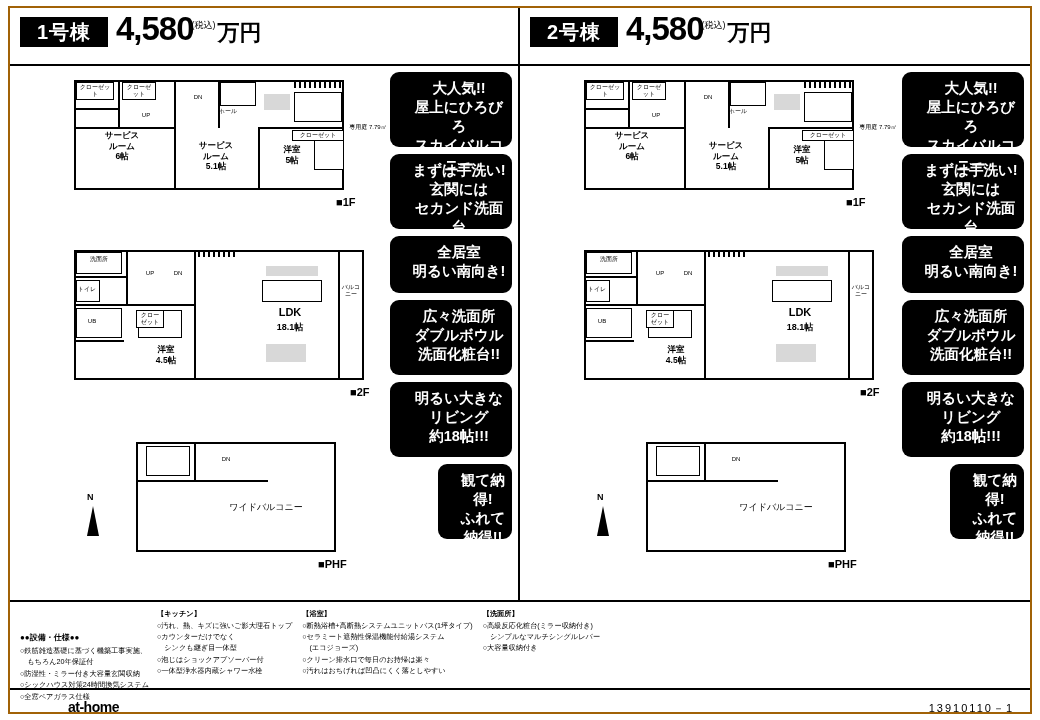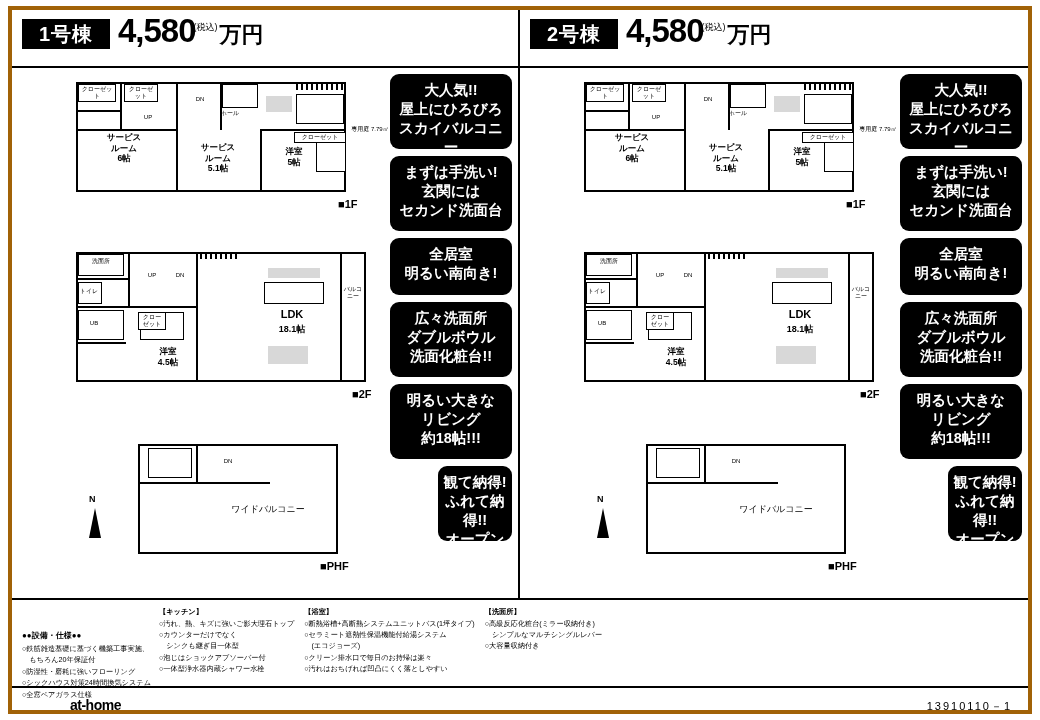--- a/index.html
+++ b/index.html
@@ -4,21 +4,21 @@
 <style>
   html,body{margin:0;padding:0;}
   body{
     width:1040px;height:720px;
     background:#ffffff;
     font-family:"Liberation Sans","DejaVu Sans",sans-serif;
     color:#000;
     overflow:hidden;
   }
   .page{position:relative;width:1040px;height:720px;box-sizing:border-box;padding:6px;}
-  .frame{position:absolute;left:8px;top:6px;right:8px;bottom:6px;border:4px solid #a16207;}
+  .frame{position:absolute;left:8px;top:6px;right:8px;bottom:6px;border:2px solid #a16207;}
 
   
   .hdr{position:absolute;left:0;top:0;width:100%;height:58px;border-bottom:2px solid #000;box-sizing:border-box;}
   .hdr-half{position:absolute;top:0;height:58px;box-sizing:border-box;}
   .hdr-half.left{left:0;width:50%;border-right:2px solid #000;}
   .hdr-half.right{left:50%;width:50%;}
   .bldg-tag{
     position:absolute;left:10px;top:9px;width:88px;height:30px;background:#000;color:#fff;
     font-size:20px;font-weight:bold;letter-spacing:1px;text-align:center;line-height:30px;
   }
@@ -34,21 +34,21 @@
   .body{position:absolute;left:0;top:58px;right:0;bottom:112px;}
   .col{position:absolute;top:0;bottom:0;box-sizing:border-box;}
   .col.left{left:0;width:50%;border-right:2px solid #000;}
   .col.right{left:50%;width:50%;}
 
   .plans{position:absolute;left:0;top:0;width:380px;bottom:0;}
   .badges{position:absolute;right:6px;top:6px;width:122px;bottom:4px;}
 
   .badge{
     background:#000;color:#fff;border-radius:9px;margin-bottom:7px;
-    padding:7px 4px 8px 4px;text-align:center;font-weight:bold;font-size:14.5px;line-height:1.32;
+    padding:7px 4px 8px 20px;text-align:center;font-weight:bold;font-size:14.5px;line-height:1.32;
     letter-spacing:0px;
   }
   .badge.b1{height:60px;}
   .badge.b2{height:60px;}
   .badge.b3{height:42px;}
   .badge.b4{height:60px;}
   .badge.b5{height:60px;}
   .badge.b6{height:60px;margin-left:48px;}
   .badge span{display:block;}
 
@@ -365,21 +365,21 @@
       </div>
     </div>
   </div>
 
   <div class="foot">
     <div class="specwrap">
       <div class="leftspec">
         <div class="hd">●●設備・仕様●●</div>
         <div>○鉄筋雑造基礎に基づく機築工事実施、</div>
         <div>　もちろん20年保証付</div>
-        <div>○防湿性・磨耗に強いフローリング</div>
+        <div>○防湿性・ミラー付き大容量玄関収納</div>
         <div>○シックハウス対策24時間換気システム</div>
         <div>○全窓ペアガラス仕様</div>
       </div>
 
       <div class="foot-cols">
         <div class="foot-col">
           <h4>【キッチン】</h4>
           <div>○汚れ、熱、キズに強いご影大理石トップ</div>
           <div>○カウンターだけでなく</div>
           <div>　シンクも継ぎ目一体型</div>

